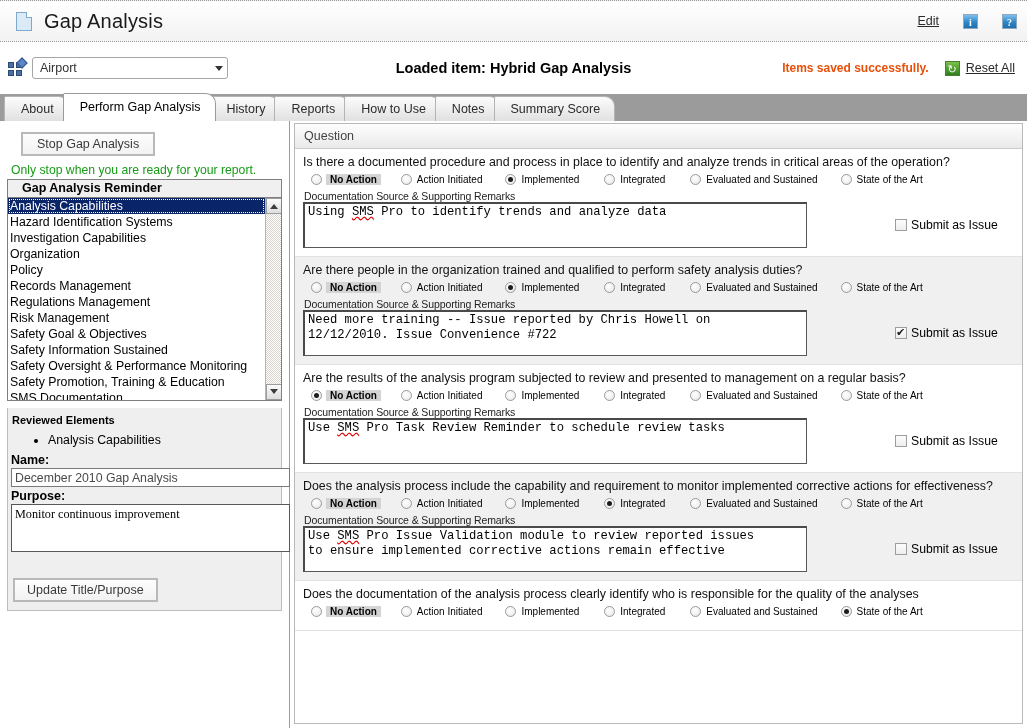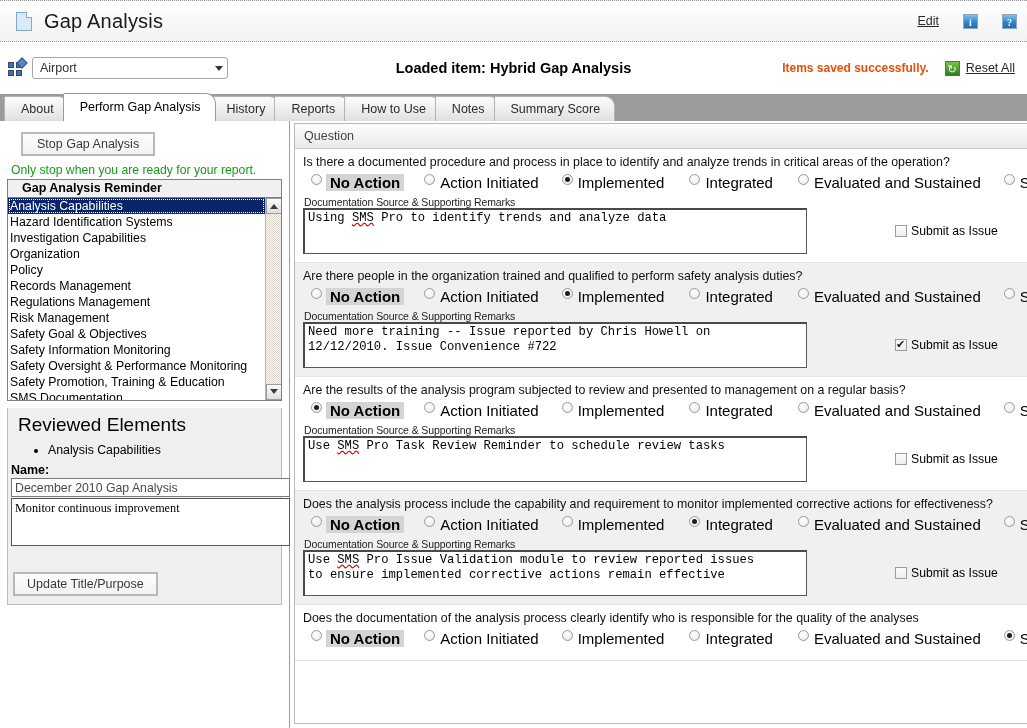--- a/index.html
+++ b/index.html
@@ -308,23 +308,23 @@
   .vbtn.down:after { border-top: 5px solid #3c3c3c; top: 4px; }
 
   .reviewed-box {
     margin: 7px 3px 0 3px;
     background: #efefef;
     border: 1px solid #bdbdbd;
     border-top: none;
     padding: 6px 0 8px 0;
   }
   .reviewed-title {
-    font-weight: normal;
-    font-size: 19px;
-    padding-left: 10px;
+    font-weight: bold;
+    font-size: 11px;
+    padding-left: 4px;
   }
   .reviewed-list {
     margin: 7px 0 6px 0;
     padding-left: 40px;
     font-size: 12.3px;
   }
   .reviewed-list li { margin: 2px 0; }
   .fld-label {
     font-weight: bold;
     font-size: 12.5px;
@@ -407,21 +407,21 @@
     padding-right: 10px;
   }
   .opts {
     display: flex;
     align-items: center;
     padding-left: 8px;
     margin-bottom: 5px;
   }
   .opt {
     display: flex;
-    font-size: 15px;
+    font-size: 10px;
     cursor: pointer;
     white-space: nowrap;
   }
   .opt .radio {
     width: 11px; height: 11px;
     border-radius: 50%;
     border: 1px solid #9a9a9a;
     background: radial-gradient(circle at 38% 33%, #ffffff 0%, #f1f1f1 60%, #dcdcdc 100%);
     margin-right: 4px;
     flex: none;
@@ -555,41 +555,42 @@
         <ul id="element-list">
             <li class="sel">Analysis Capabilities</li>
             <li>Hazard Identification Systems</li>
             <li>Investigation Capabilities</li>
             <li>Organization</li>
             <li>Policy</li>
             <li>Records Management</li>
             <li>Regulations Management</li>
             <li>Risk Management</li>
             <li>Safety Goal &amp; Objectives</li>
-            <li>Safety Information Monitoring</li>
+            <li>Safety Information Sustained</li>
             <li>Safety Oversight &amp; Performance Monitoring</li>
             <li>Safety Promotion, Training &amp; Education</li>
             <li>SMS Documentation</li>
           </ul>
         <div class="vscroll">
           <div class="vbtn up"></div>
           <div class="vbtn down"></div>
         </div>
       </div>
     </div>
 
     <div class="reviewed-box">
       <div class="reviewed-title">Reviewed Elements</div>
       <ul class="reviewed-list" id="reviewed-list">
           <li>Analysis Capabilities</li>
         </ul>
 
       <div class="fld-label">Name:</div>
       <input class="txtinput" value="December 2010 Gap Analysis" style="">
 
+      <div class="fld-label">Purpose:</div>
       <textarea class="txtarea" style="">Monitor continuous improvement</textarea>
 
       <div class="update-btn">Update Title/Purpose</div>
     </div>
   </div>
 
   <div class="rightpanel">
     <div class="qpanel">
       <div class="qpanel-head">Question</div>
       <div id="questions">

